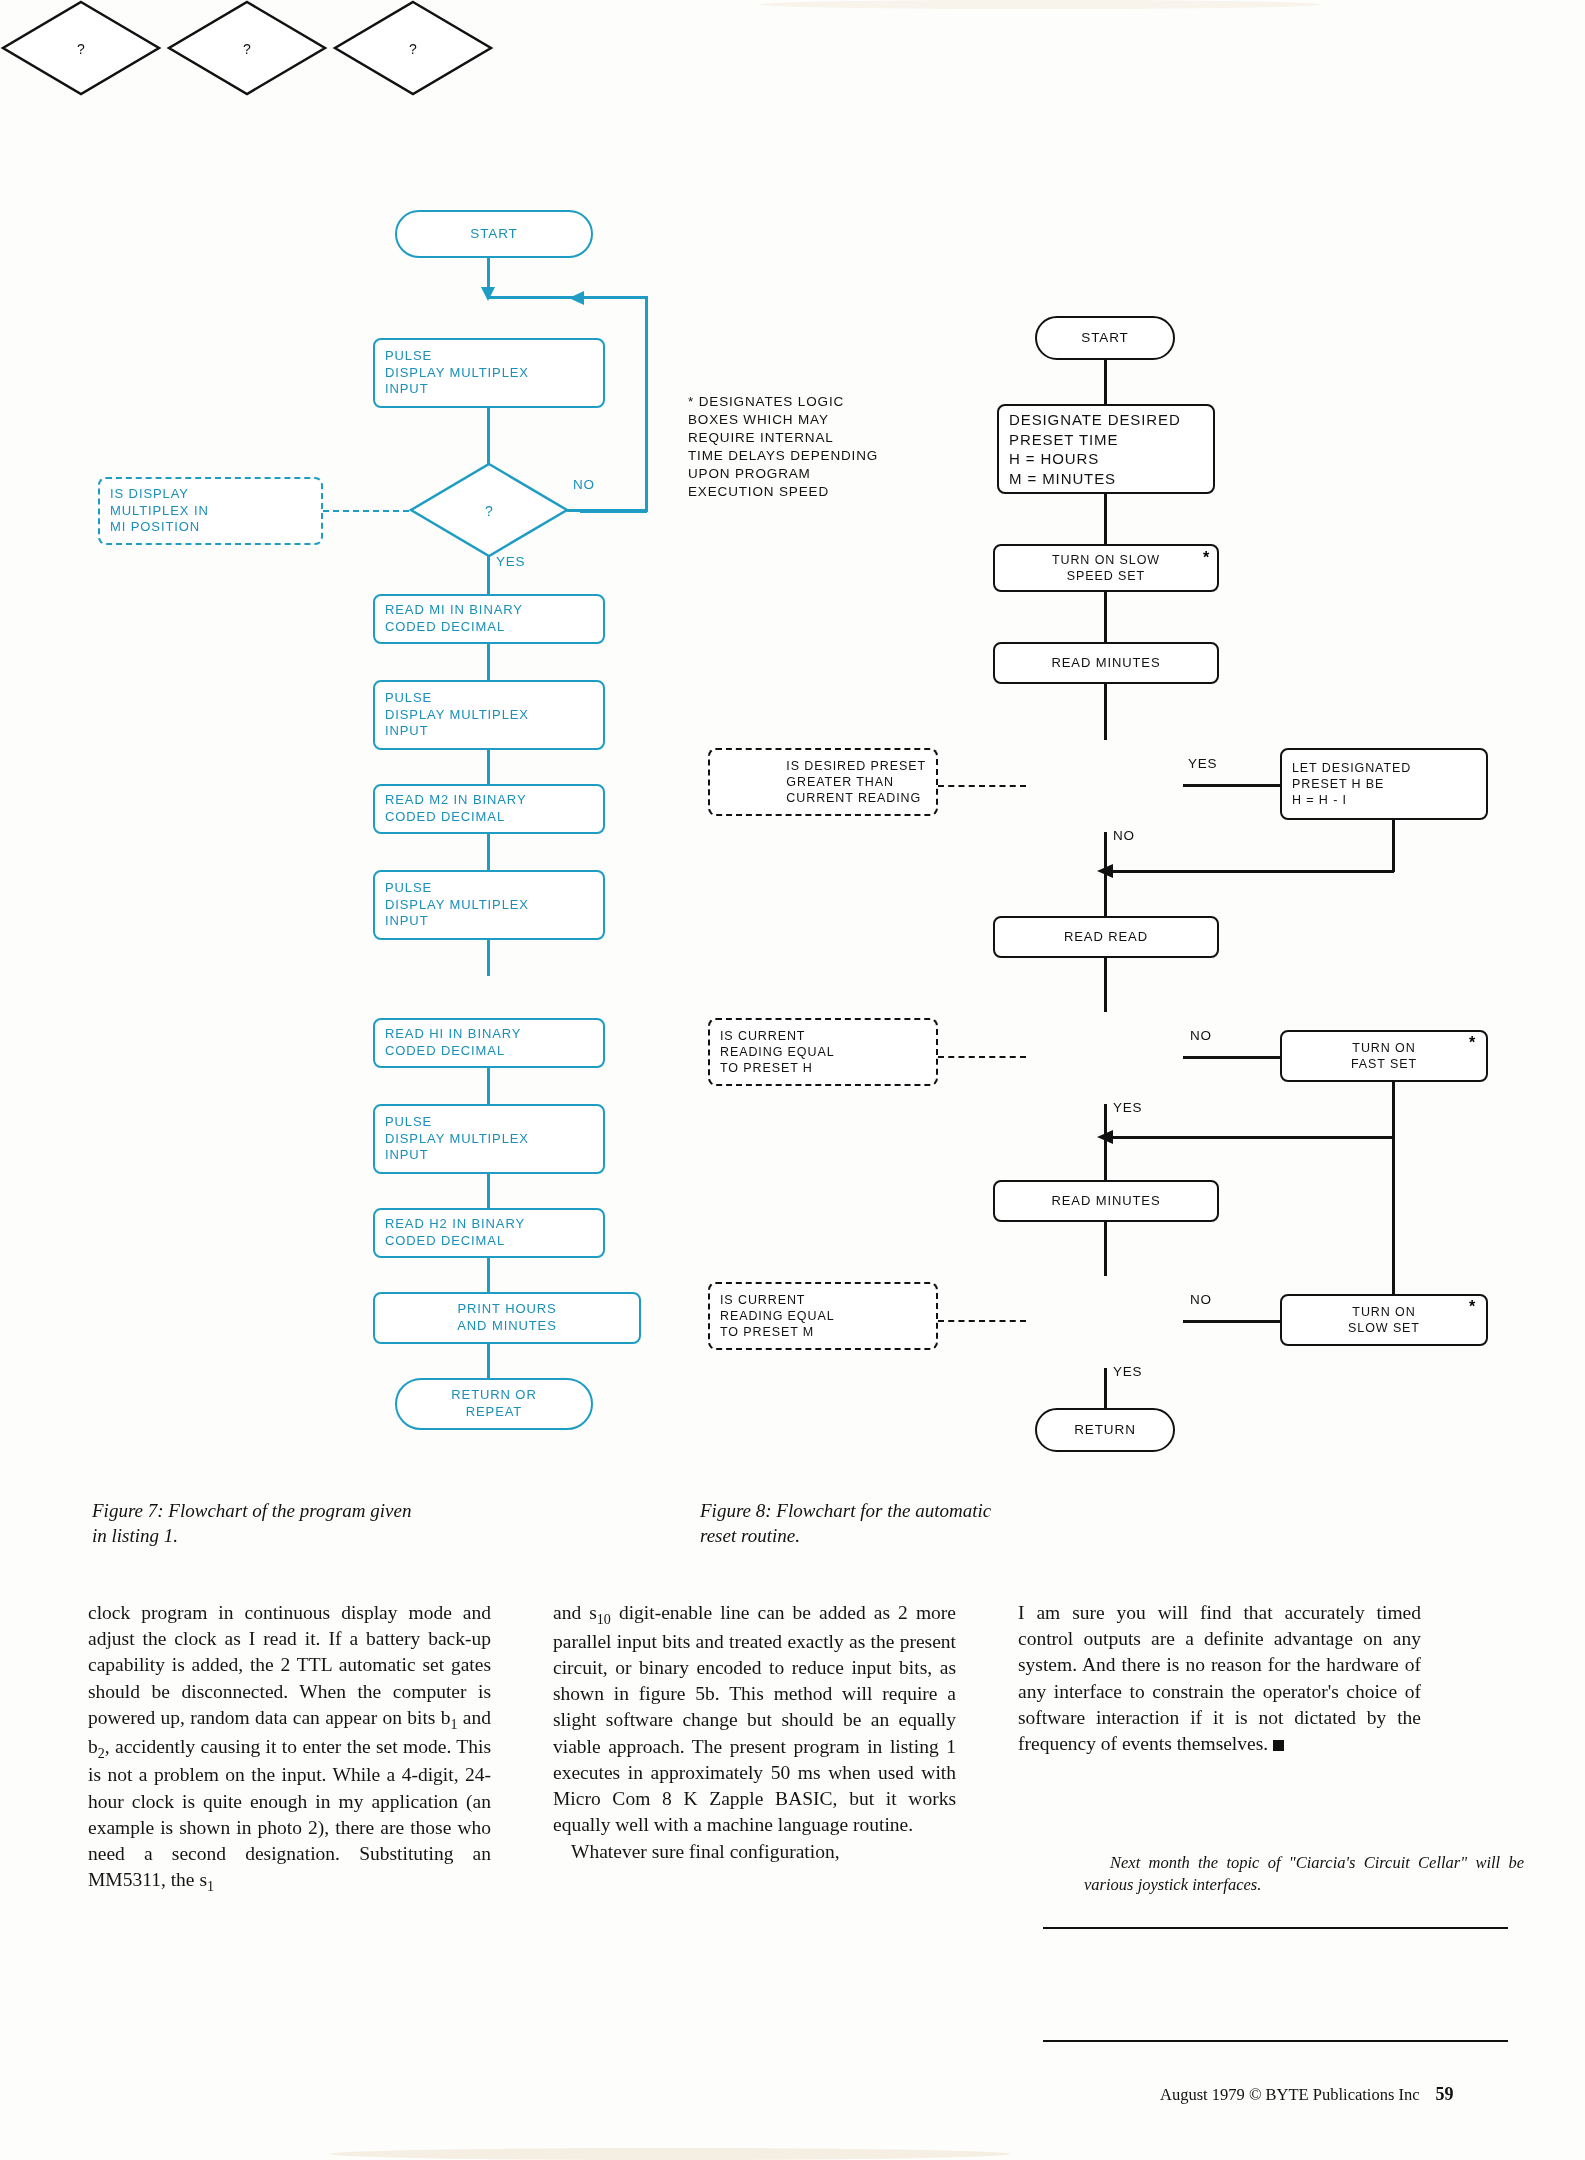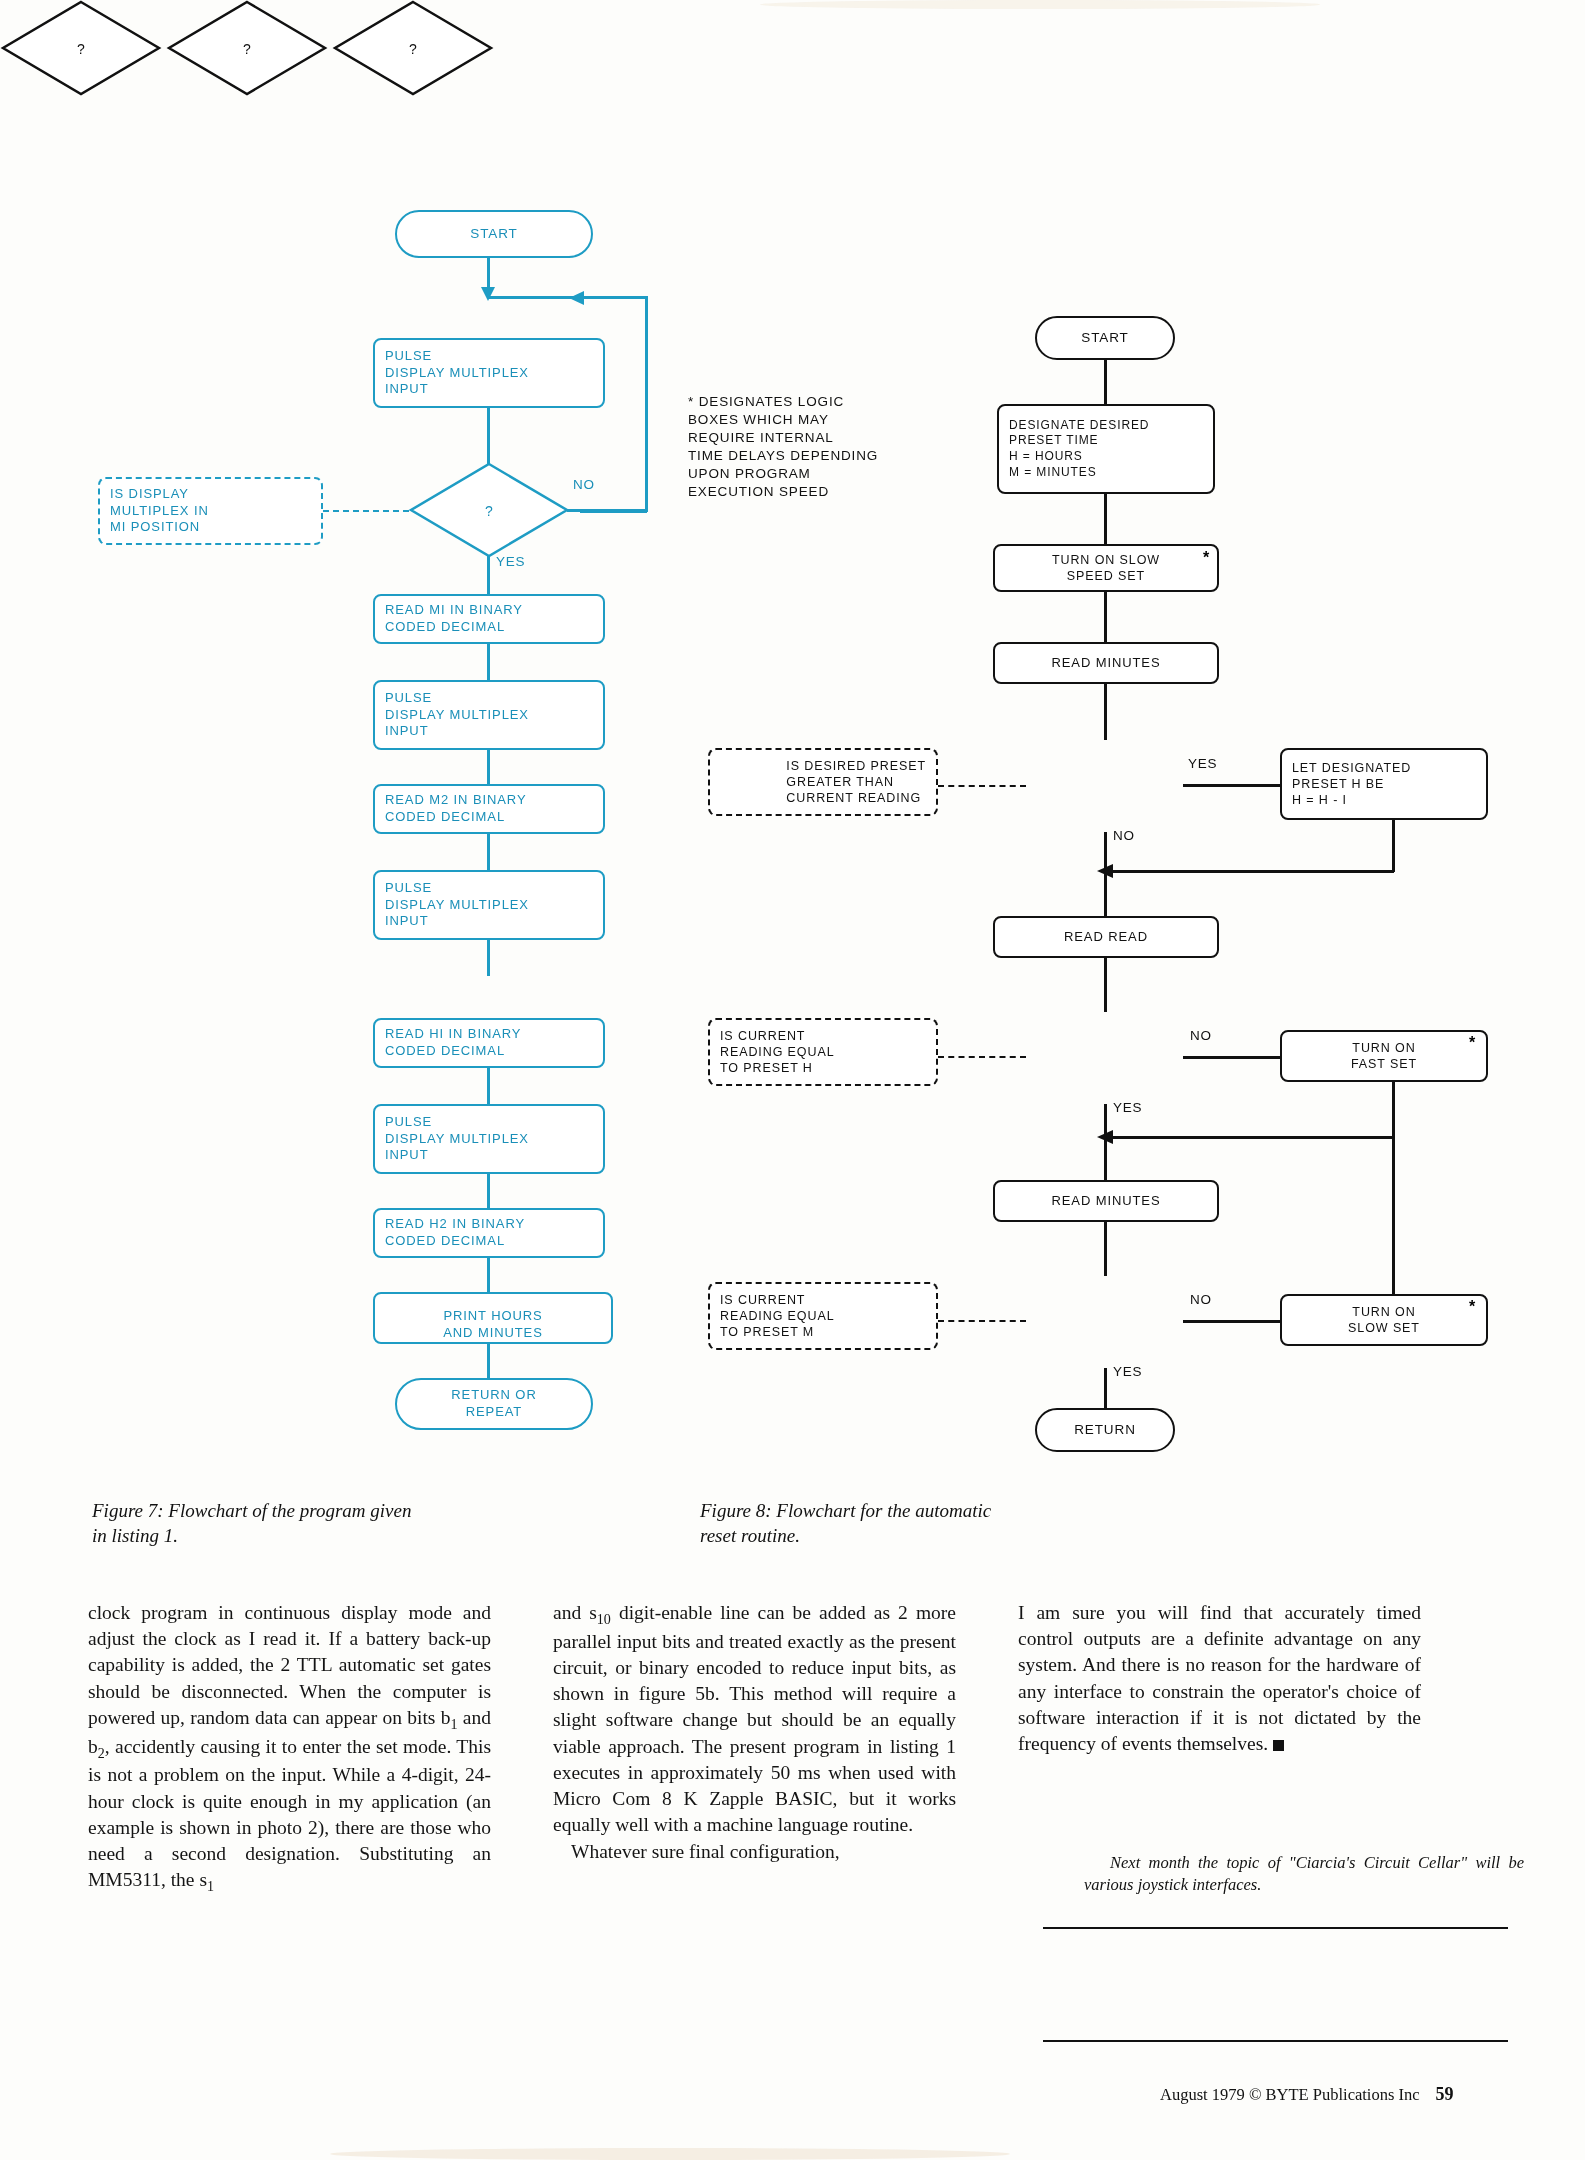--- a/index.html
+++ b/index.html
@@ -196,21 +196,21 @@
     </div>
     <div class="ln" style="left:487px;top:1068px;width:2.5px;height:36px;"></div>
     <div class="ln" style="left:487px;top:1174px;width:2.5px;height:36px;"></div>
 
     <div class="node left" style="left:373px;top:1208px;width:232px;height:50px;font-size:13px;">
       <div class="pad">READ H2 IN BINARY
 CODED DECIMAL</div>
     </div>
     <div class="ln" style="left:487px;top:1258px;width:2.5px;height:36px;"></div>
 
-    <div class="node center" style="left:373px;top:1292px;width:240px;height:52px;font-size:13px;justify-content:flex-end;">
+    <div class="node center" style="left:373px;top:1292px;width:268px;height:52px;font-size:13px;">
       <div class="pad">PRINT HOURS
 AND MINUTES</div>
     </div>
     <div class="ln" style="left:487px;top:1344px;width:2.5px;height:34px;"></div>
 
     <div class="node term" style="left:395px;top:1378px;width:198px;height:52px;font-size:13px;">
       <div class="pad">RETURN OR
 REPEAT</div>
     </div>
   </div>
@@ -225,21 +225,21 @@
 
   <div class="fc bk">
 
     
     <div class="node term" style="left:1035px;top:316px;width:140px;height:44px;font-size:13.5px;">
       <div class="pad">START</div>
     </div>
     <div class="ln" style="left:1104px;top:360px;width:2.5px;height:44px;"></div>
 
     
-    <div class="node left" style="left:997px;top:404px;width:218px;height:90px;font-size:12px;">
+    <div class="node left" style="left:997px;top:404px;width:218px;height:90px;font-size:15px;">
       <div class="pad">DESIGNATE DESIRED
 PRESET TIME
 H = HOURS
 M = MINUTES</div>
     </div>
     <div class="ln" style="left:1104px;top:494px;width:2.5px;height:50px;"></div>
 
     
     <div class="node center" style="left:993px;top:544px;width:226px;height:48px;font-size:12.5px;">
       <div class="pad">TURN ON SLOW

